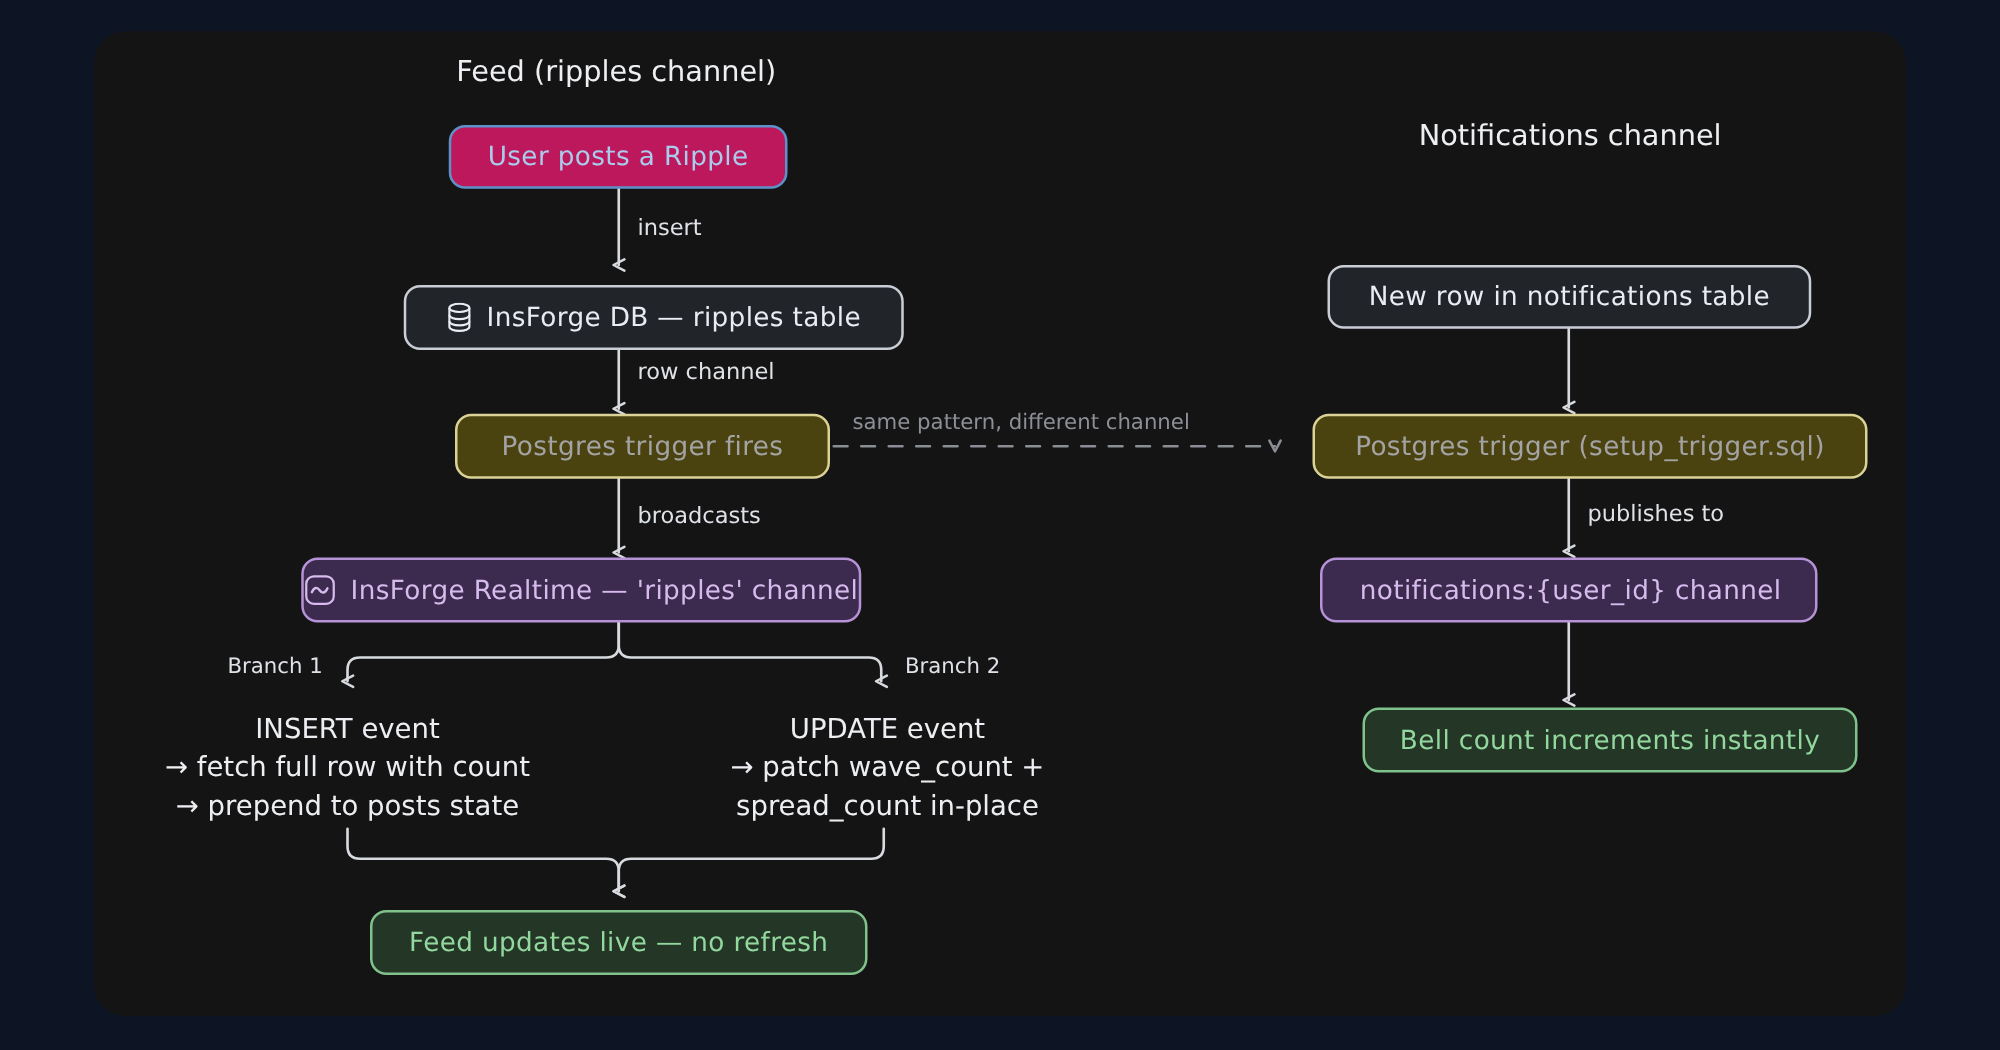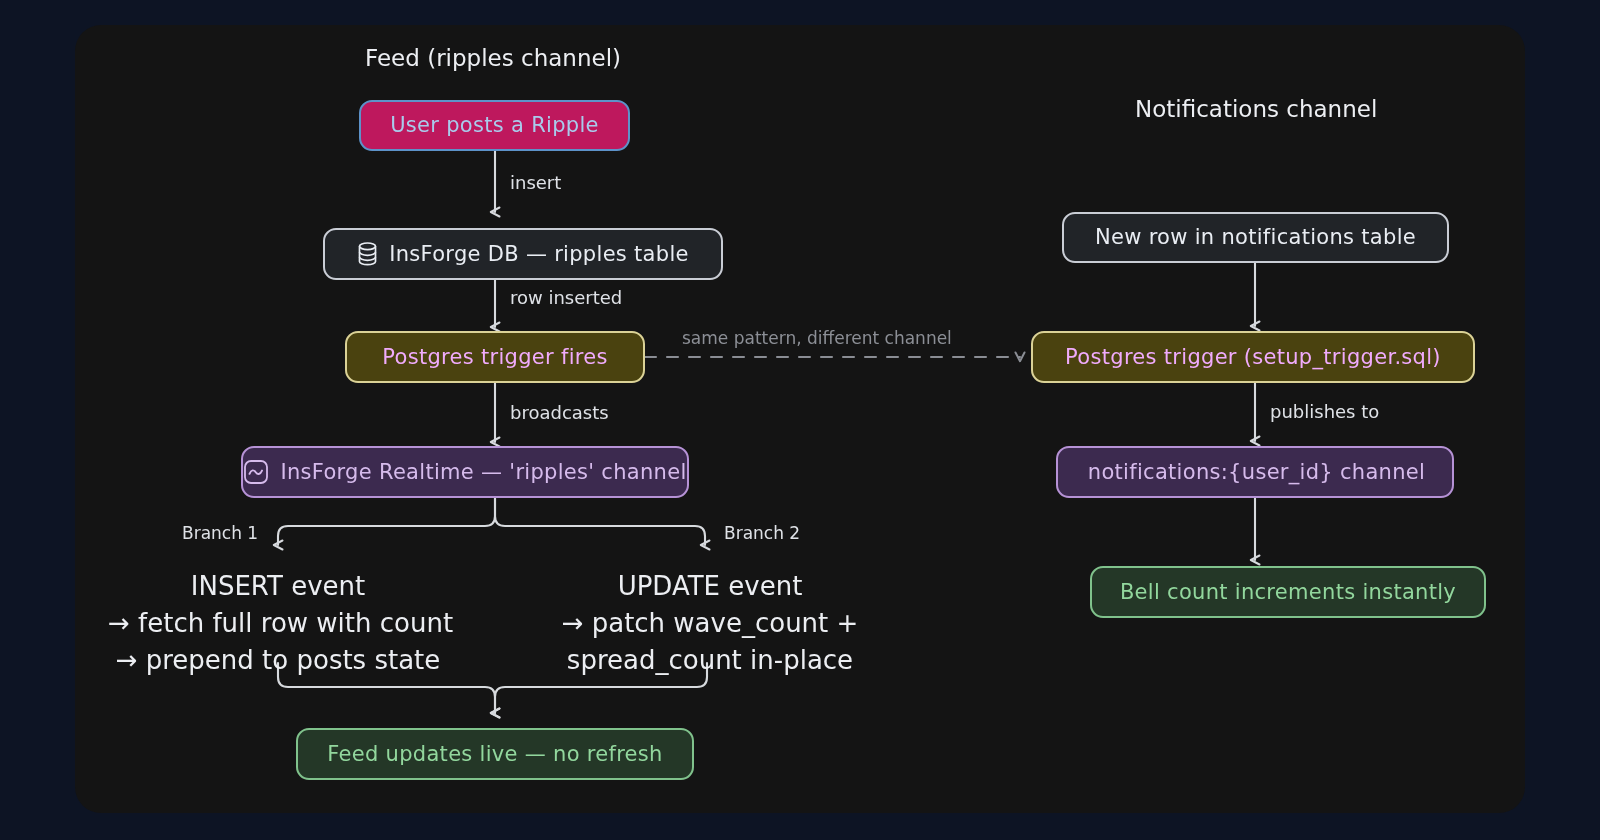--- a/index.html
+++ b/index.html
@@ -41,40 +41,40 @@
     font-family: "DejaVu Sans", sans-serif;
     font-size: 21px;
     letter-spacing: 0.3px;
     white-space: nowrap;
     padding: 0 16px;
   }
   .node-label { line-height: 1; }
 
   .n-blue   { background:#be185d; border-color:#5d92c9; color:#a9cbec;justify-content:center; }
   .n-dark   { background:#212428; border-color:#c9cdd5; color:#e9edf3; }
-  .n-gold   { background:#4a420f; border-color:#dbd296; color:#f0abfc; }
+  .n-gold   { background:#4a420f; border-color:#dbd296; color:#a3a3a3;margin-left:19px; }
   .n-purple { background:#3c2a4f; border-color:#b692d6; color:#d6bbec; }
   .n-green  { background:#243727; border-color:#80c28c; color:#92d79d; }
 
   
   .ftext {
     position: absolute;
     color: #e8eaee;
     font-family: "DejaVu Sans", sans-serif;
     white-space: nowrap;
     line-height: 1.18;
   }
   .col-title { font-size: 23px; color: #edeff3; }
   .edge-label { font-size: 18px; color: #dfe2e7; }
   .branch-tag { font-size: 17px; color: #dfe2e7; }
   .dashed-label { font-size: 17px; color: #8c8f96; }
   .branch-block {
     position: absolute;
     color: #eceef2;
-    font-size: 26px;
+    font-size: 22px;
     line-height: 1.42;
     text-align: center;
     white-space: nowrap;
   }
 
   
   .icon { display: inline-flex; align-items: center; justify-content: center; }
   .icon svg { display: block; }
 </style>
 </head>
@@ -148,21 +148,21 @@
     </span>
     <span class="node-label">InsForge Realtime — 'ripples' channel</span>
   </div>
 
   <div class="node n-green" style="left:296px; top:728px; width:398px; height:52px;">
     <span class="node-label">Feed updates live — no refresh</span>
   </div>
 
   <div class="ftext edge-label" style="left:510px; top:172px;">insert</div>
 
-  <div class="ftext edge-label" style="left:510px; top:287px;">row inserted</div>
+  <div class="ftext edge-label" style="left:510px; top:287px;">row channel</div>
 
   <div class="ftext edge-label" style="left:510px; top:402px;">broadcasts</div>
 
   <div class="ftext branch-tag" style="left:182px; top:523px;">Branch 1</div>
 
   <div class="ftext branch-tag" style="left:724px; top:523px;">Branch 2</div>
 
   <div class="branch-block" style="left:108px; top:568px; width:340px;">
     <div>INSERT event</div>
     <div>→ fetch full row with count</div>

